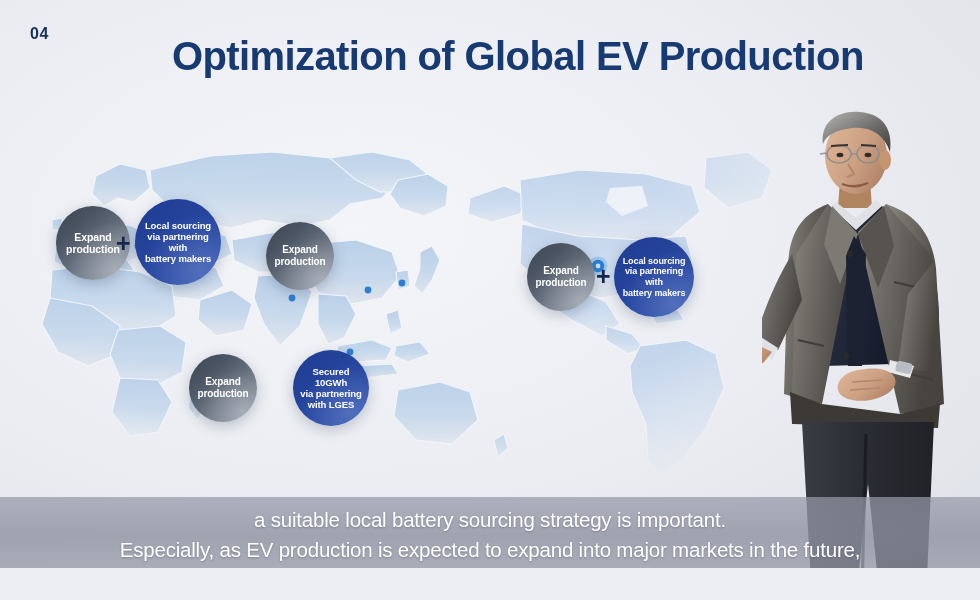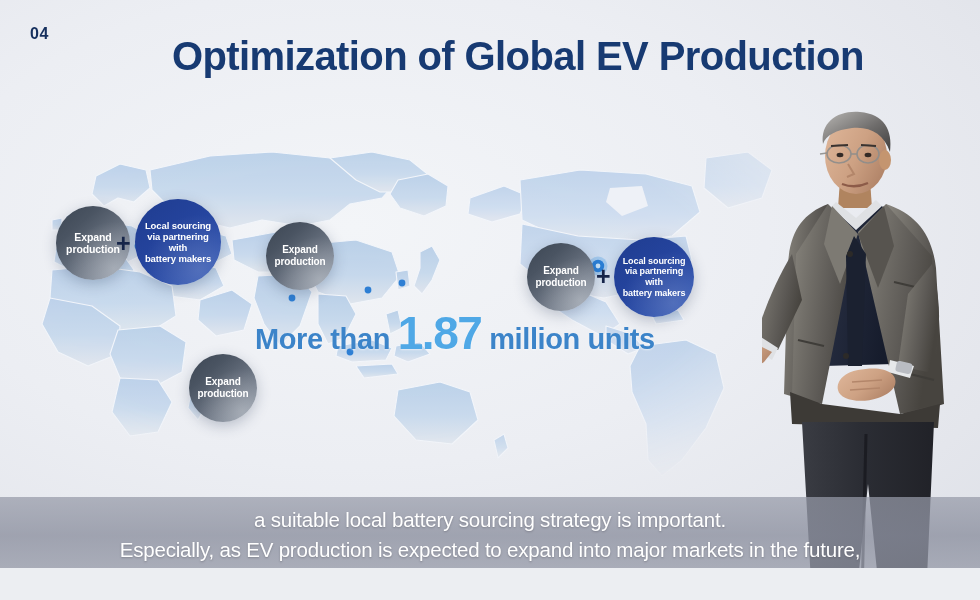--- a/index.html
+++ b/index.html
@@ -209,40 +209,40 @@
       <circle class="dot" cx="292" cy="158" r="3.4"></circle>
       <circle class="dot" cx="350" cy="212" r="3.4"></circle>
       <g>
         <circle class="dot-lg-halo" cx="598" cy="126" r="9.5"></circle>
         <circle class="dot-lg" cx="598" cy="126" r="6.2"></circle>
         <circle class="dot-lg-core" cx="598" cy="126" r="2.4"></circle>
       </g>
     </svg>
   </div>
 
-  <div class="headline">
-    <span class="pre">More than </span><span class="big">1.87</span><span class="post"> million units</span>
-  </div>
 
   <div class="bubble gray" style="left:56px; top:206px; width:74px; height:74px; font-size:10.5px;">
     <span>Expand<br>production</span>
   </div>
   <span class="plus" style="left:116px; top:231px;">+</span>
   <div class="bubble blue" style="left:135px; top:199px; width:86px; height:86px; font-size:9.5px;">
     <span>Local sourcing<br>via partnering with<br>battery makers</span>
   </div>
 
   <div class="bubble gray" style="left:266px; top:222px; width:68px; height:68px; font-size:10px;">
     <span>Expand<br>production</span>
   </div>
 
   <div class="bubble gray" style="left:189px; top:354px; width:68px; height:68px; font-size:10px;">
     <span>Expand<br>production</span>
   </div>
 
+  <div class="bubble blue" style="left:293px; top:350px; width:76px; height:76px; font-size:9.5px;">
+    <span>Secured<br>10GWh<br>via partnering<br>with LGES</span>
+  </div>
 
   <div class="bubble gray" style="left:527px; top:243px; width:68px; height:68px; font-size:10px;">
     <span>Expand<br>production</span>
   </div>
   <span class="plus" style="left:596px; top:264px;">+</span>
   <div class="bubble blue" style="left:614px; top:237px; width:80px; height:80px; font-size:9px;">
     <span>Local sourcing<br>via partnering with<br>battery makers</span>
   </div>
 
   <div class="person">

